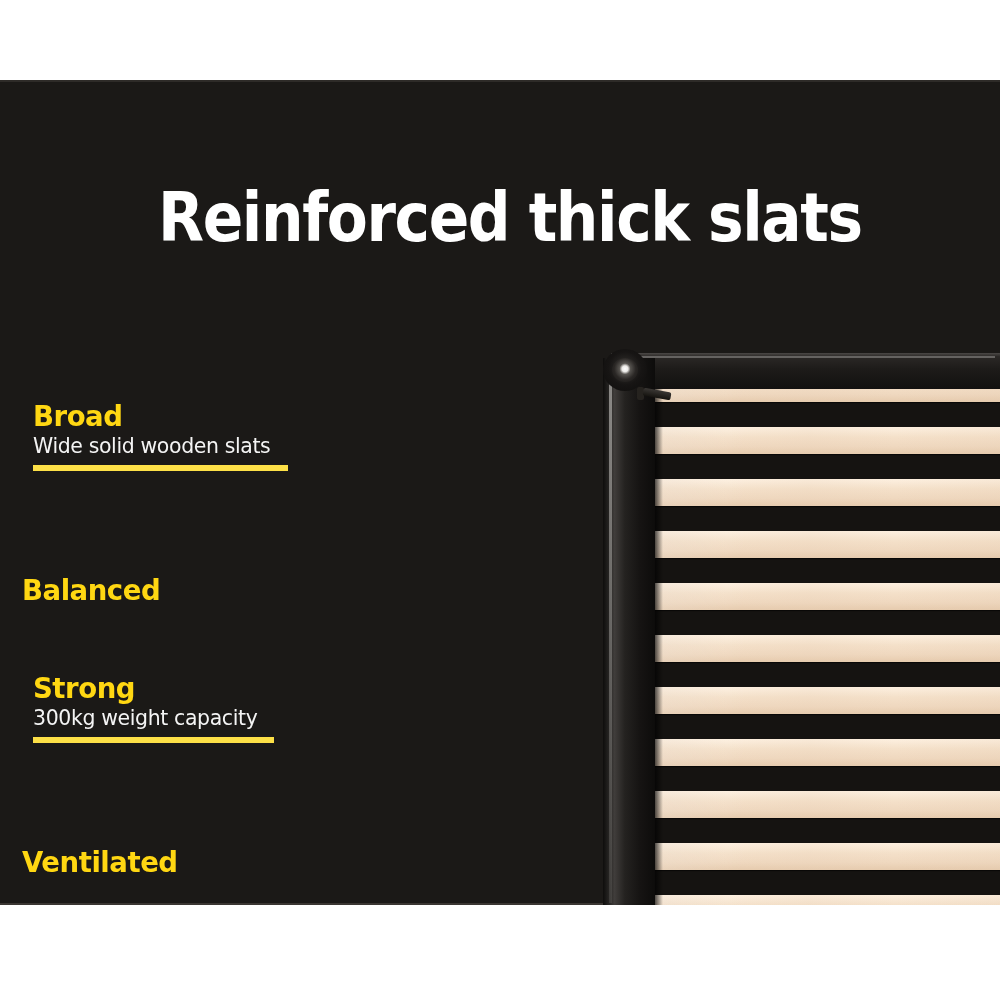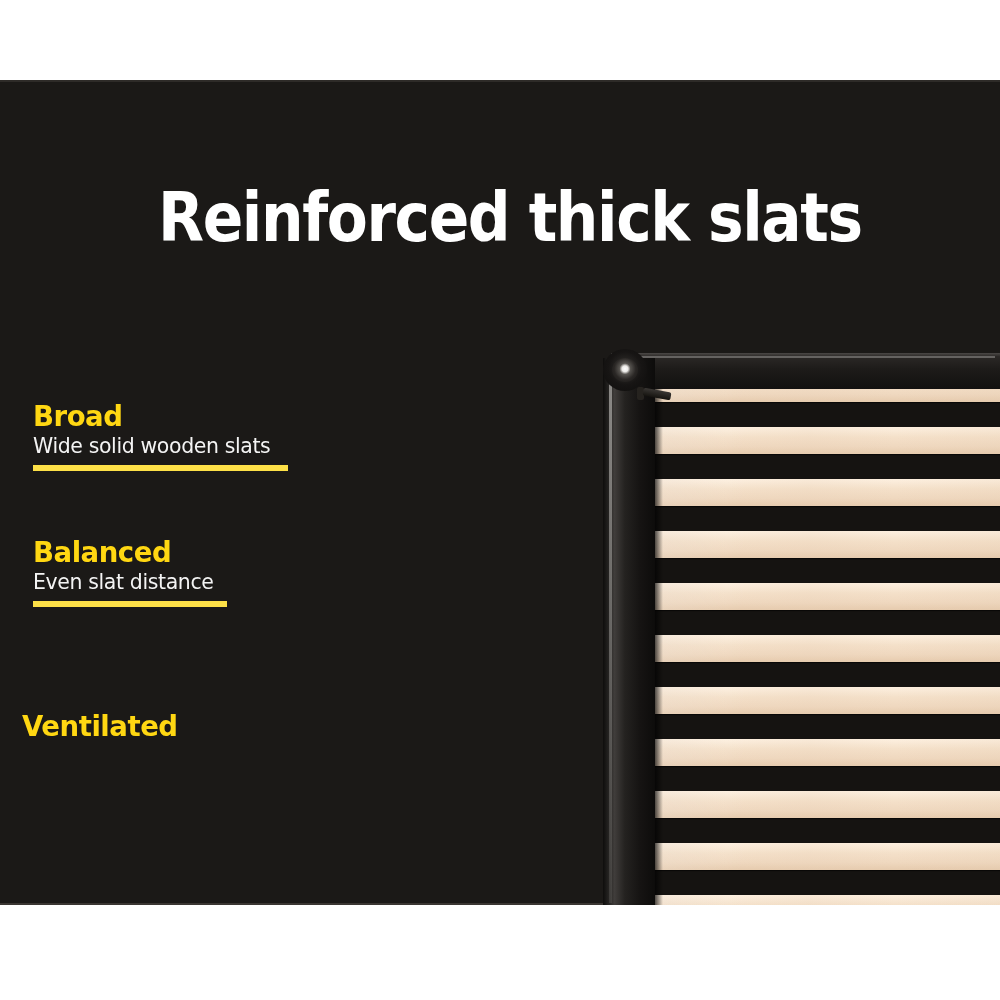--- a/index.html
+++ b/index.html
@@ -273,26 +273,31 @@
           <span class="feature-term">Broad</span>
           <span class="feature-desc-wrap">
             <span class="feature-desc">Wide solid wooden slats</span>
           </span>
         </div>
       </div>
 
       <div class="feature-row">
         <div class="feature-inner">
           <span class="feature-term">Balanced</span>
+        </div>
+      </div>
+
+      <div class="feature-row">
+        <div class="feature-inner">
+          <span class="feature-term">Strong</span>
           <span class="feature-desc-wrap">
-            <span class="feature-desc">Even slat distance</span>
+            <span class="feature-desc">300kg weight capacity</span>
           </span>
         </div>
       </div>
-
 
       <div class="feature-row">
         <div class="feature-inner">
           <span class="feature-term">Ventilated</span>
         </div>
       </div>
 
     </div>
 
     <div class="bed">

